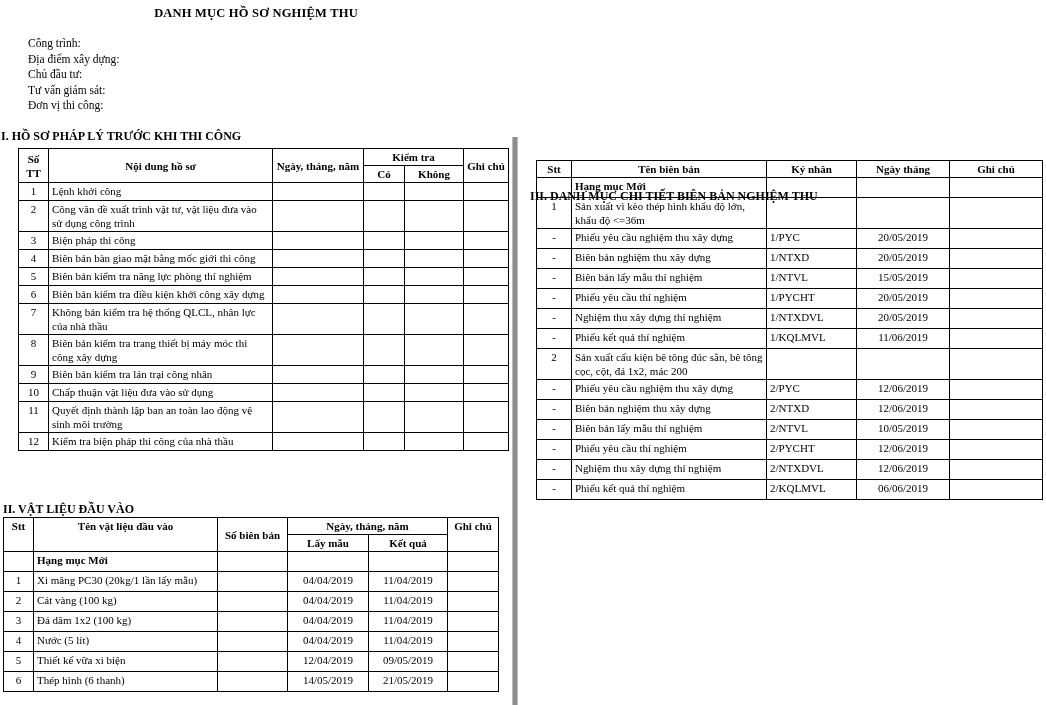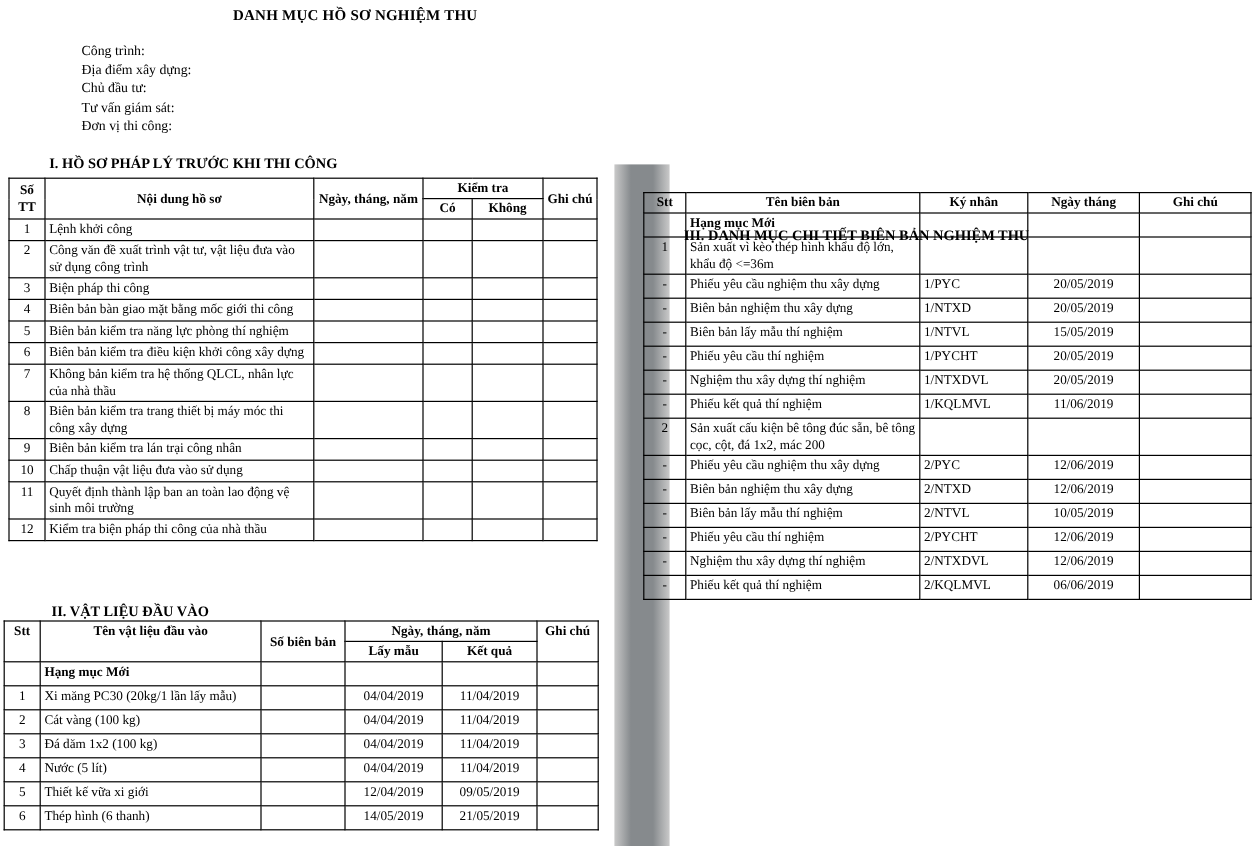--- a/index.html
+++ b/index.html
@@ -4,21 +4,21 @@
 <style>
   html, body {
     margin: 0; padding: 0;
     width: 1046px; height: 705px;
     background: #ffffff;
     font-family: "Liberation Serif", "DejaVu Serif", serif;
     color: #000;
     overflow: hidden;
     position: relative;
   }
-  .abs { position: absolute; padding-left: 40px; }
+  .abs { position: absolute; }
 
   .doc-title {
     left: 0; top: 6px; width: 512px;
     text-align: center;
     font-weight: bold;
     font-size: 12.5px;
     letter-spacing: 0.2px;
   }
   .info-block {
     left: 28px; top: 36px;
@@ -52,21 +52,21 @@
     text-align: center;
     vertical-align: middle;
   }
   td { height: 15px; }
   .t23 td { height: 17px; }
   td.c { text-align: center; }
   td.l { text-align: left; }
   .bold-row td { font-weight: bold; }
   #table-2 th.va-top { vertical-align: top; }
 
-  #table-1 { left: 7px;   top: 148px; }
+  #table-1 { left: 18px;   top: 148px; }
   #table-2 { left: 3px;   top: 517px; }
   #table-3 { left: 536px; top: 160px; }
 
   .split-divider {
     left: 512px; top: 137px;
     width: 6px; height: 568px;
     background: linear-gradient(to right, #c9c9c9, #868a8d 30%, #868a8d 70%, #c9c9c9);
   }
 </style>
 </head>
@@ -266,21 +266,21 @@
       <tr>
         <td class="c">4</td>
         <td class="l">Nước (5 lít)</td>
         <td class="c"></td>
         <td class="c">04/04/2019</td>
         <td class="c">11/04/2019</td>
         <td class="l"></td>
       </tr>
       <tr>
         <td class="c">5</td>
-        <td class="l">Thiết kế vữa xi giới</td>
+        <td class="l">Thiết kế vữa xi biện</td>
         <td class="c"></td>
         <td class="c">12/04/2019</td>
         <td class="c">09/05/2019</td>
         <td class="l"></td>
       </tr>
       <tr>
         <td class="c">6</td>
         <td class="l">Thép hình (6 thanh)</td>
         <td class="c"></td>
         <td class="c">14/05/2019</td>

